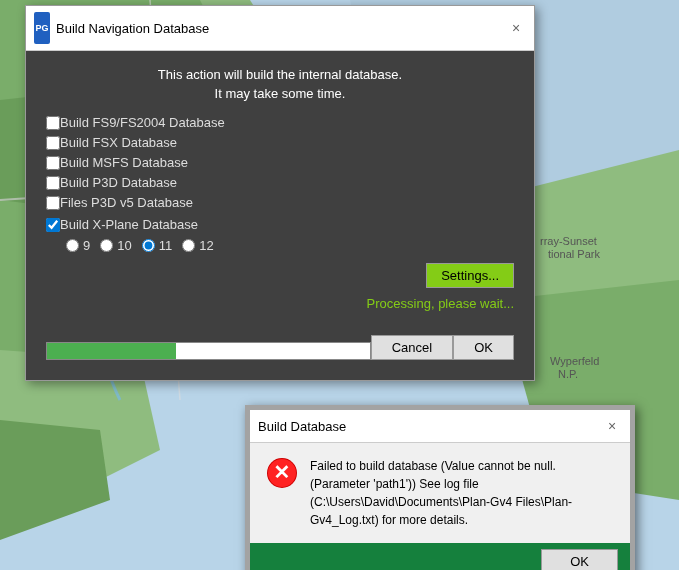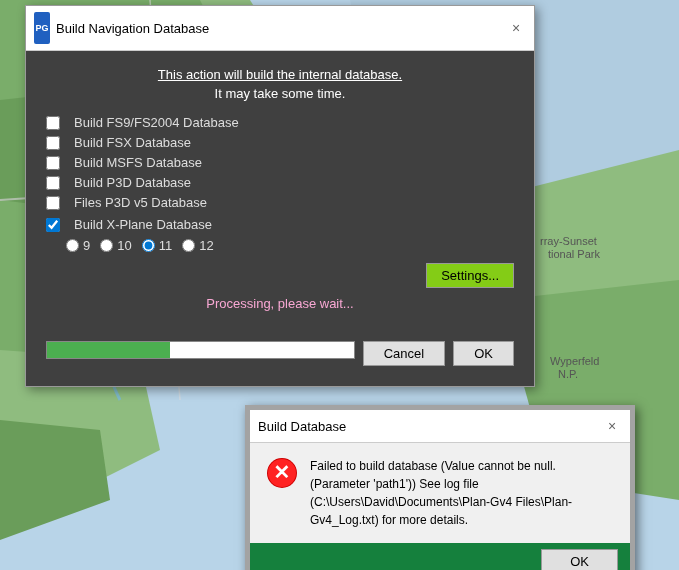--- a/index.html
+++ b/index.html
@@ -85,38 +85,37 @@
     }
 
     .dialog-info {
       text-align: center;
       color: #ffffff;
       margin-bottom: 14px;
     }
     .dialog-info .line1 {
       font-size: 13px;
       margin-bottom: 4px;
-      text-decoration: underline;
     }
     .dialog-info .line2 {
       font-size: 13px;
       text-align: center;
     }
 
     .checkbox-group {
       display: flex;
       flex-direction: column;
       gap: 5px;
       margin-bottom: 10px;
     }
 
     .checkbox-item {
       display: flex;
       align-items: center;
-      gap: 14px;
+      gap: 0;
       color: #ddd;
       font-size: 13px;
     }
 
     .checkbox-item input[type="checkbox"] {
       width: 14px;
       height: 14px;
       flex-shrink: 0;
       accent-color: #0078d4;
     }
@@ -157,24 +156,24 @@
     .btn-settings {
       padding: 4px 14px;
       background: #84cc16;
       border: 1px solid #999;
       font-size: 13px;
       cursor: pointer;
       color: #000;
     }
 
     .processing-text {
-      text-align: center;
-      color: #f9a8d4;
-      font-size: 13px;
-      margin-bottom: 22px;
+      text-align: right;
+      color: #84cc16;
+      font-size: 13px;
+      margin-bottom: 16px;
     }
 
     .progress-bar-container {
       flex: 1;
       height: 18px;
       background: #fff;
       border: 1px solid #888;
       overflow: hidden;
     }
 
@@ -262,22 +261,22 @@
       padding: 4px 28px;
       border: 1px solid #999;
       font-size: 13px;
       cursor: pointer;
       background: #e0e0e0;
       color: #000;
     }
 
     .progress-row {
       display: flex;
-      align-items: flex-start;
-      gap: 8px;
+      align-items: flex-end;
+      gap: 0;
       padding: 8px 0 8px 0;
     }
   </style>
 </head>
 <body>
 
 <div class="map-bg">
   <svg viewBox="0 0 679 570" xmlns="http://www.w3.org/2000/svg">
 
     <rect width="679" height="570" fill="#b8d4e8"></rect>

